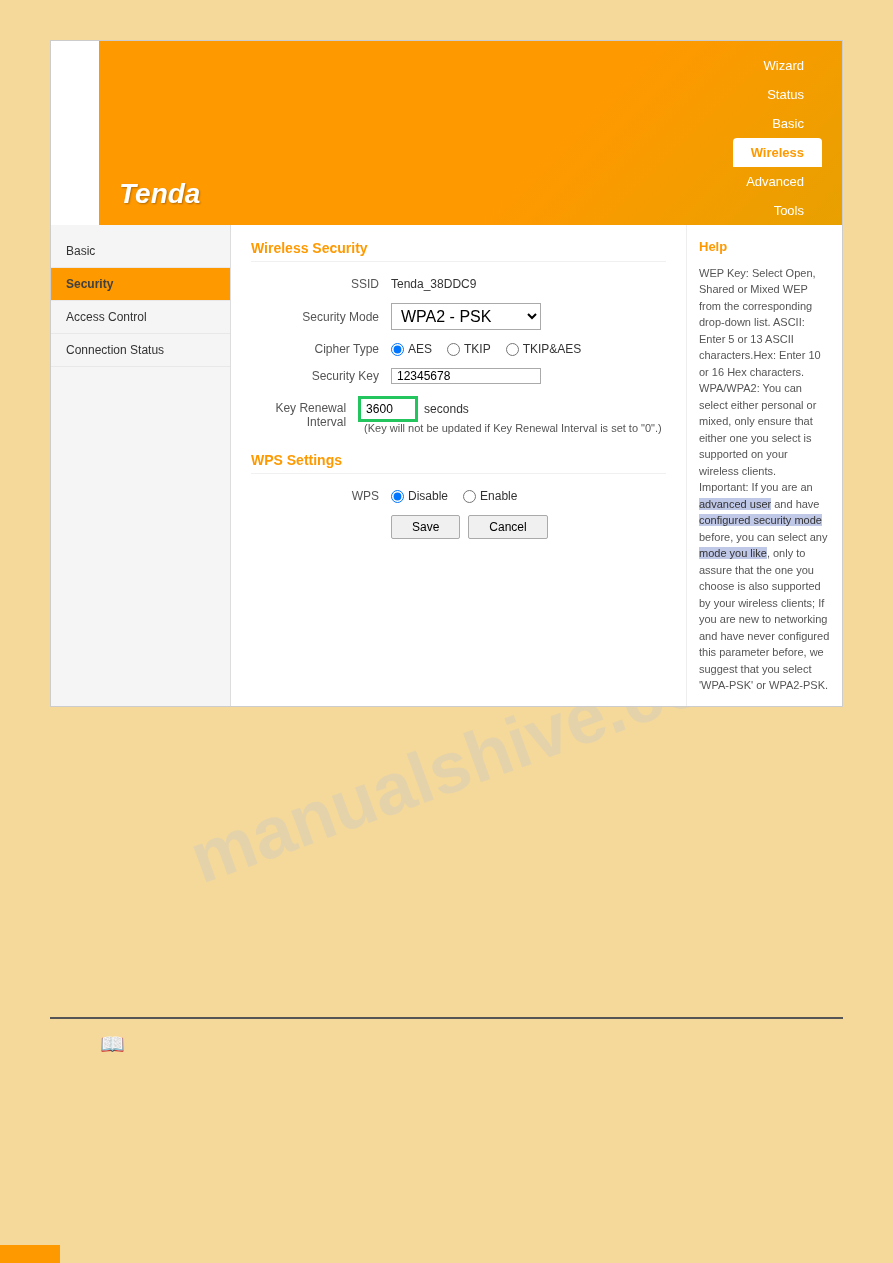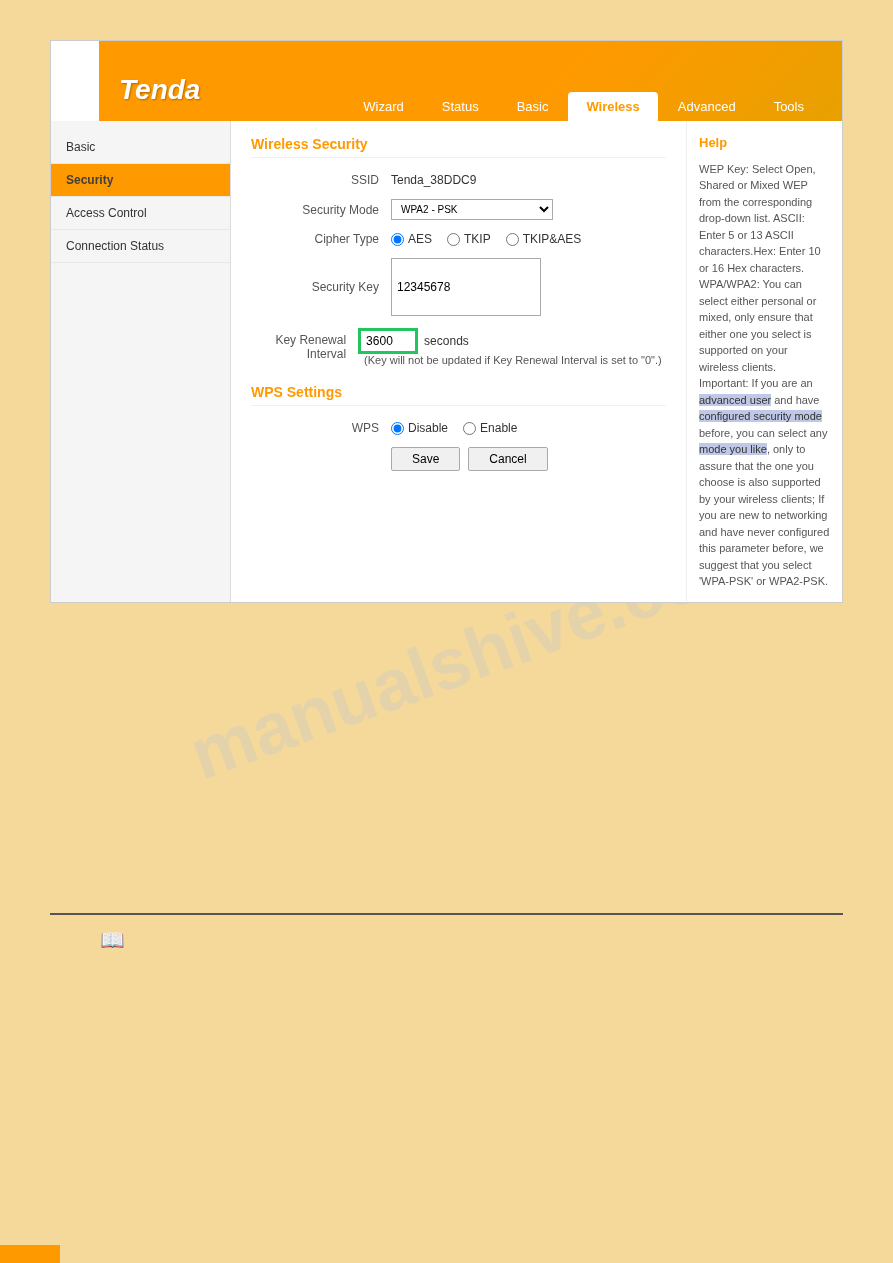--- a/index.html
+++ b/index.html
@@ -40,20 +40,21 @@
       font-size: 28px;
       font-weight: bold;
       font-style: italic;
       padding-bottom: 15px;
       text-shadow: 1px 1px 2px rgba(0,0,0,0.3);
     }
 
     .nav-tabs {
       display: flex;
       align-items: flex-end;
+      flex-direction: column;
     }
 
     .nav-tab {
       padding: 7px 18px;
       cursor: pointer;
       color: #fff;
       font-size: 13px;
       background: transparent;
       border: none;
       border-radius: 4px 4px 0 0;
@@ -123,30 +124,30 @@
       color: #555;
       font-size: 12px;
     }
 
     .form-value {
       color: #333;
       font-size: 12px;
     }
 
     .form-select {
-      width: 162px;
+      width: 150px;
       padding: 3px 5px;
       border: 1px solid #aaa;
-      font-size: 10px;
+      font-size: 16px;
       background: #fff;
     }
 
     .form-input {
       width: 150px;
-      padding: 21px 5px;
+      padding: 0 5px;
       border: 1px solid #aaa;
       font-size: 12px;
     }
 
     .form-input-wide {
       width: 60px;
       padding: 3px 5px;
       border: 3px solid #22c55e;
       font-size: 12px;
     }

